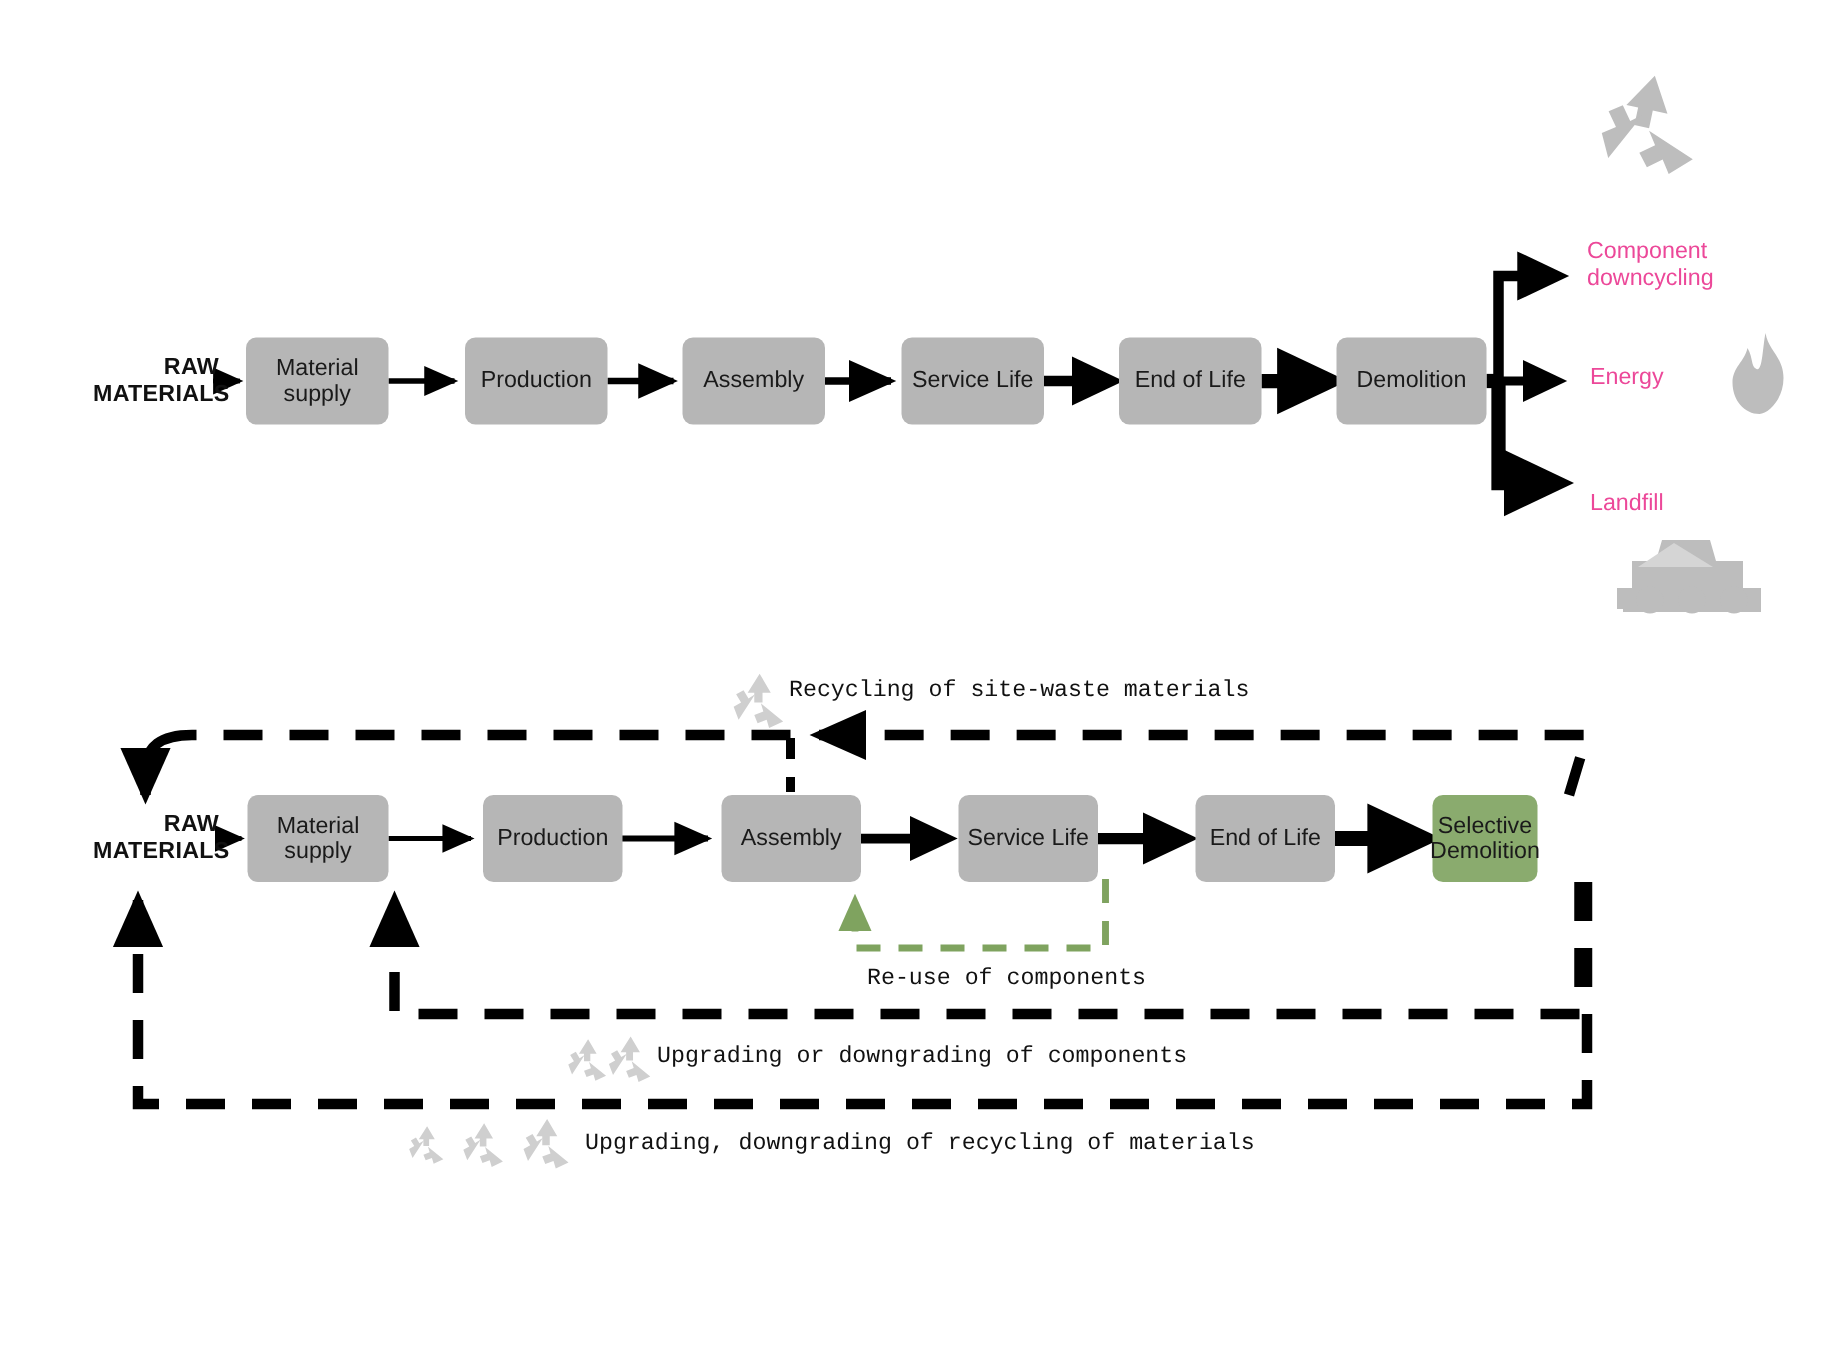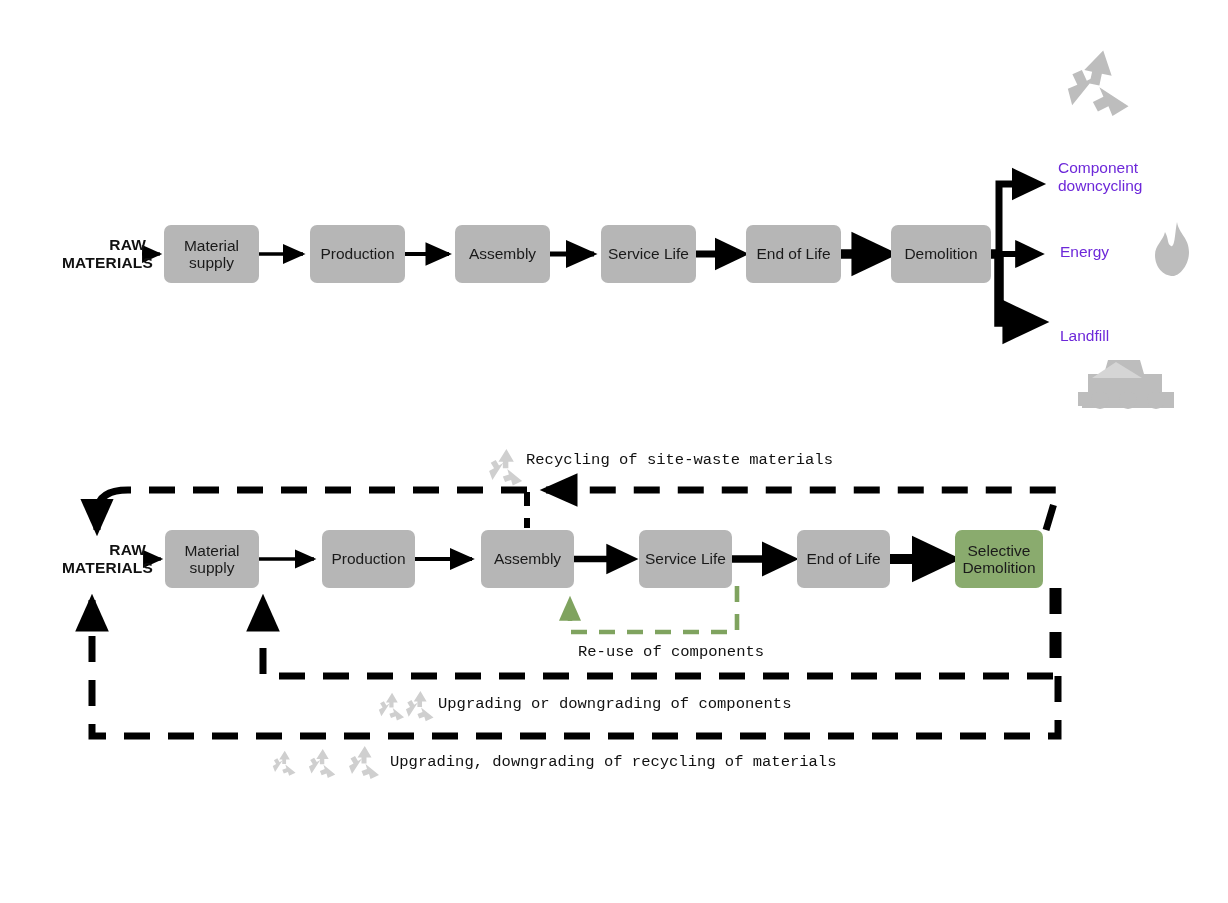--- a/index.html
+++ b/index.html
@@ -48,21 +48,21 @@
     font-size: 15.5px;
     line-height: 1.18;
     text-align: right;
     color: #111;
     letter-spacing: 0.2px;
   }
   .endlabel {
     position: absolute;
     font-size: 15.5px;
     line-height: 1.18;
-    color: #6d28d9;
+    color: #ec4899;
   }
   .caption {
     position: absolute;
     font-size: 15.5px;
     color: #111;
     white-space: nowrap;
     font-family: Liberation Mono, monospace;
   }
 </style>
 </head>
@@ -250,21 +250,21 @@
   </div>
 
   <div class="node" style="left:639px; top:530px; width:93px; height:58px;">
     <span>Service Life</span>
   </div>
 
   <div class="node" style="left:797px; top:530px; width:93px; height:58px;">
     <span>End of Life</span>
   </div>
 
-  <div class="node green" style="left:955px; top:530px; width:88px; height:58px;">
+  <div class="node green" style="left:955px; top:530px; width:70px; height:58px;">
     <div>
       <span>Selective</span><br>
       <span>Demolition</span>
     </div>
   </div>
 
   <div class="caption" style="left:526px; top:451px;">
     <span>Recycling of site-waste materials</span>
   </div>
 

